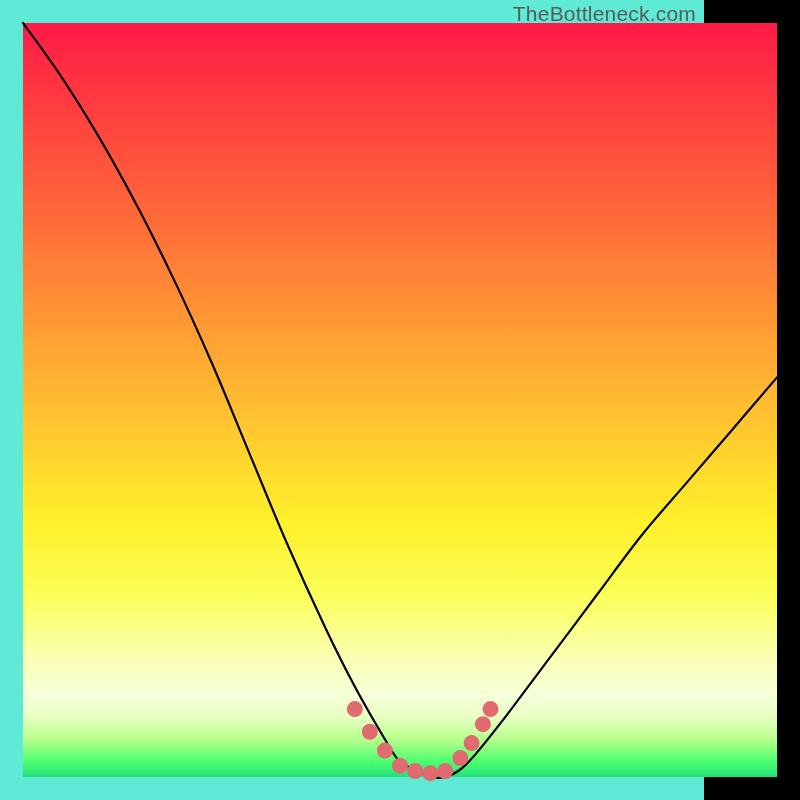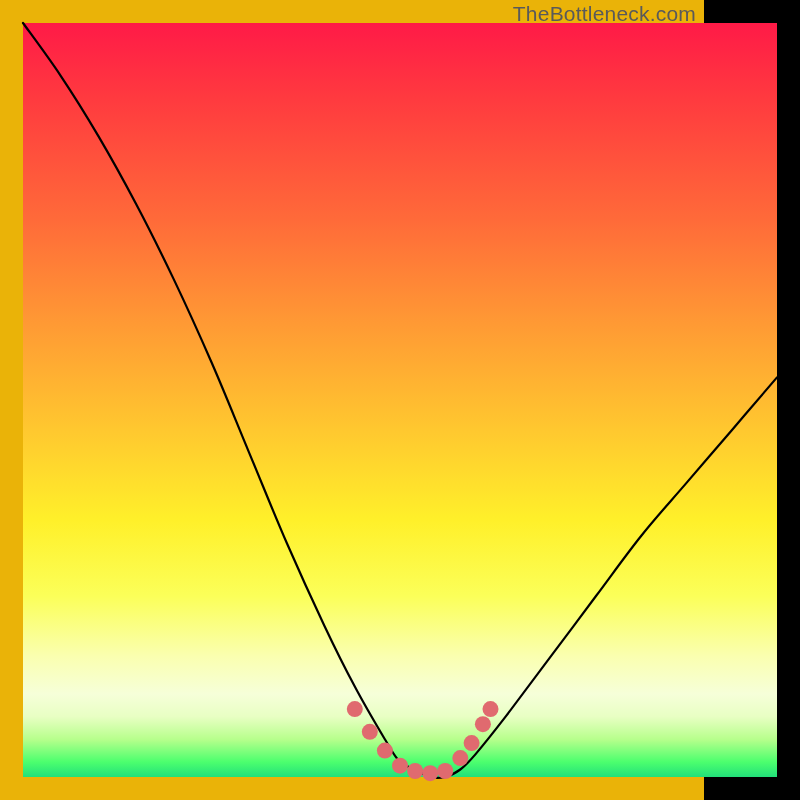--- a/index.html
+++ b/index.html
@@ -10,21 +10,21 @@
     background: #000;
     overflow: hidden;
     font-family: Arial, Helvetica, sans-serif;
   }
   .frame {
     position: absolute;
     top: 0;
     left: 0;
     width: 704px;
     height: 800px;
-    background: #eab308;
+    background: #5eead4;
   }
   .plot-area {
     position: absolute;
     top: 23px;
     left: 23px;
     width: 754px;
     height: 754px;
     
     background: linear-gradient(
       to bottom,

